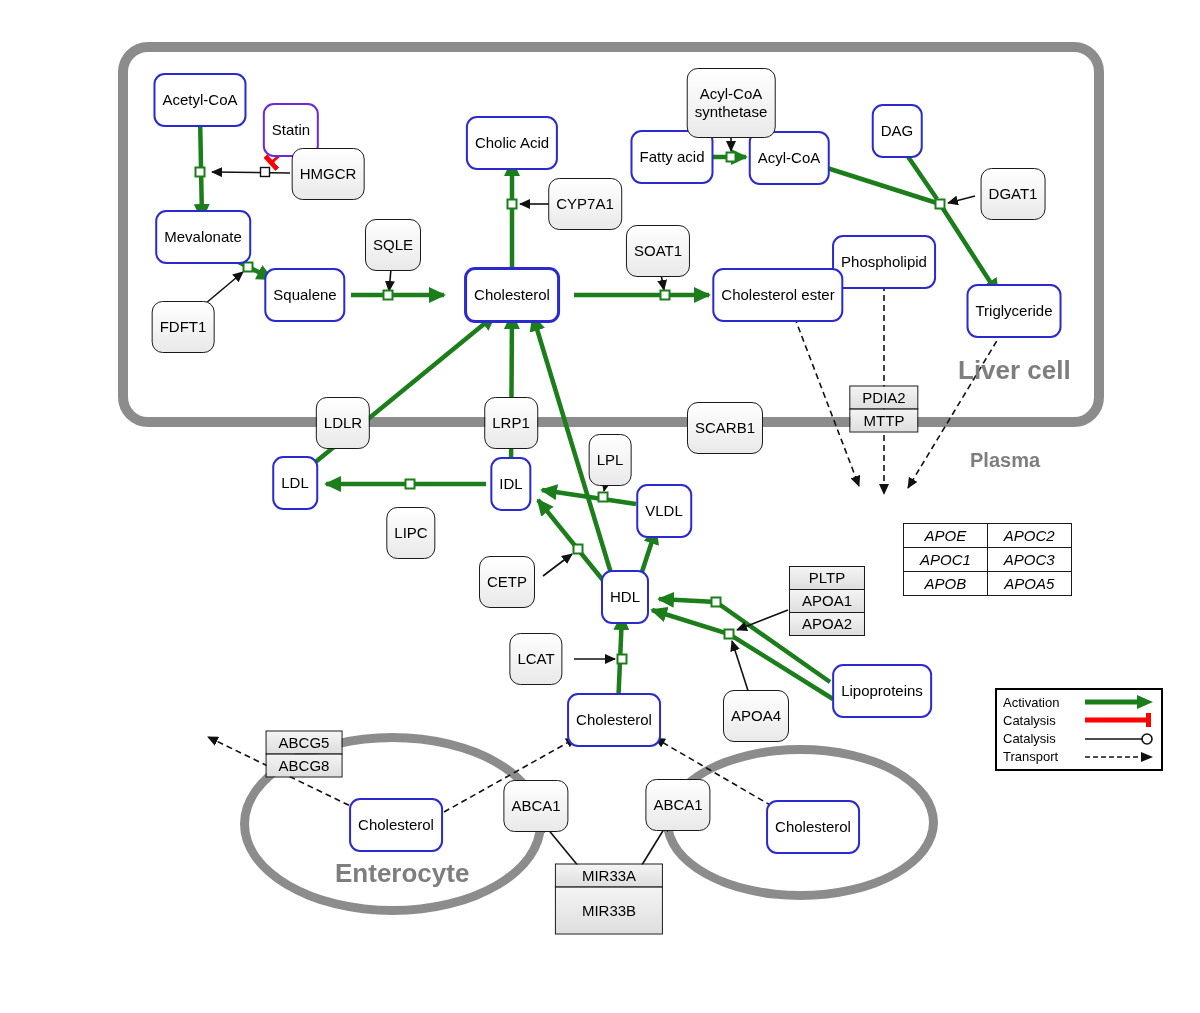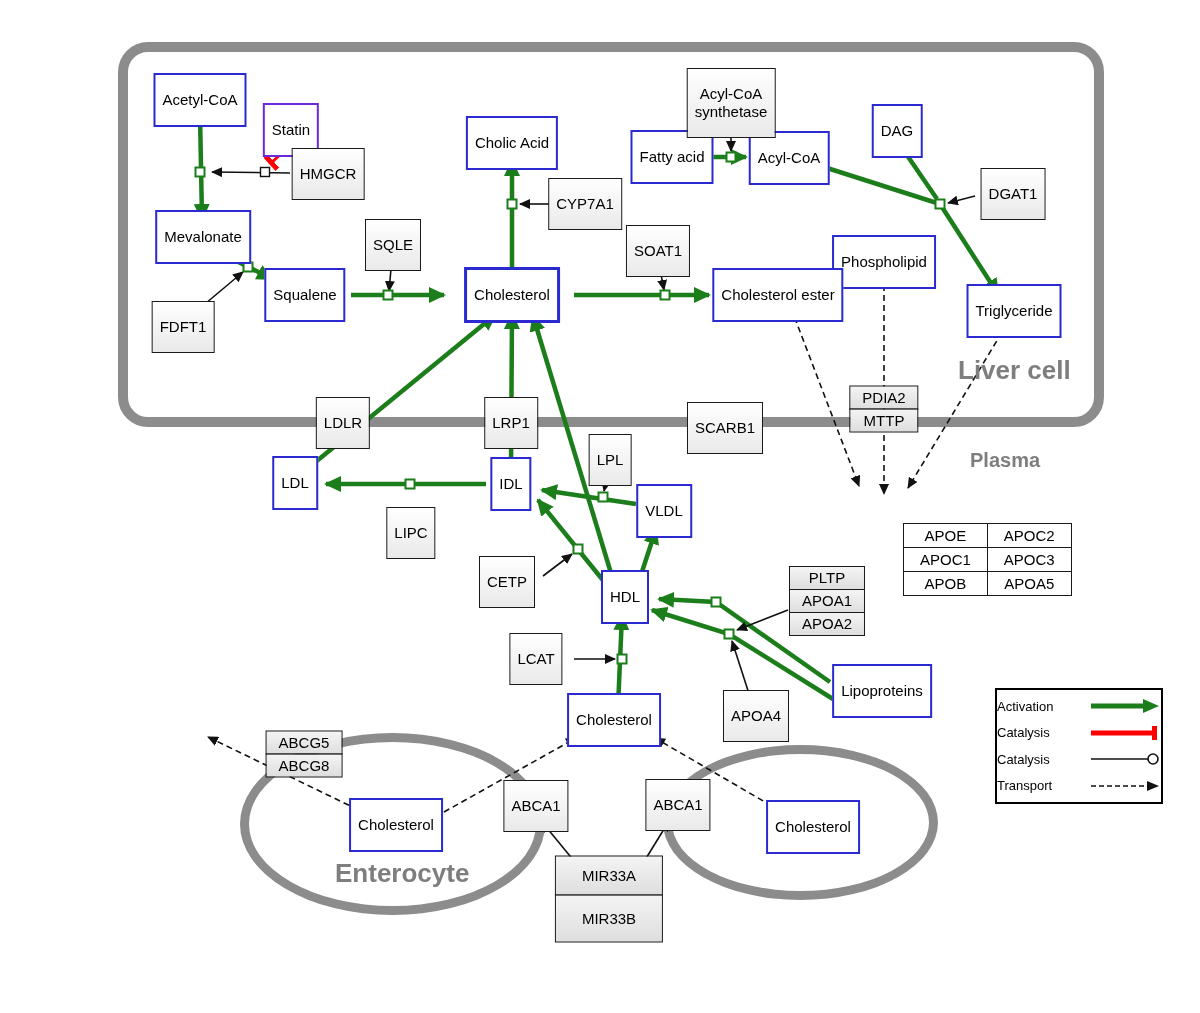--- a/index.html
+++ b/index.html
@@ -15,41 +15,41 @@
   #liver-label { left:958px; top:355px; font-size:26px; }
   #plasma-label { left:970px; top:449px; font-size:20px; }
   #enterocyte-label { left:335px; top:858px; font-size:26px; }
   #peripheral-label { left:710px; top:850px; font-size:22px; }
 
   #edges { position:absolute; left:0; top:0; z-index:2; }
 
   .node {
     position:absolute; transform:translate(-50%,-50%); z-index:3;
     background:#fff; padding:16px 7px; font-size:15px; line-height:18px;
-    white-space:nowrap; text-align:center; color:#000;
+    white-space:nowrap; text-align:center; color:#000;border-radius:11px;
   }
   .metab { border:2px solid #2a2ad0; }
   .metab-strong { border:3px solid #2a2ad0; }
   .prot { border:1px solid #1a1a1a; background:linear-gradient(#ffffff,#e9e9e9); }
   .statin { border:2px solid #6d28d9; }
   .stack { position:absolute; transform:translate(-50%,-50%); z-index:3; display:flex; flex-direction:column; }
   .stack .cell {
     border:1px solid #1a1a1a; background:linear-gradient(#f4f4f4,#dedede);
     padding:2px 12px; font-size:15px; line-height:18px; text-align:center; white-space:nowrap;
   }
   .stack .cell + .cell { margin-top:-1px; }
-  #apo-table { position:absolute; left:904px; top:523px; z-index:3; display:grid; grid-template-columns:auto auto; }
+  #apo-table { position:absolute; left:904px; top:523px; z-index:3; display:grid; grid-template-columns:auto auto;font-style:italic; }
   #apo-table .cell {
     border:1px solid #1a1a1a; background:#fff; padding:3px 16px;
     font-size:15px; text-align:center; margin:0 0 -1px -1px; min-width:48px;
   }
   #legend {
-    position:absolute; left:995px; top:688px; width:168px; height:116px; z-index:3;
+    position:absolute; left:995px; top:688px; width:168px; height:83px; z-index:3;
     border:2px solid #000; background:#fff; box-sizing:border-box;
-    display:flex; flex-direction:column; justify-content:space-around; padding:3px 0;
+    display:flex; flex-direction:column; justify-content:space-around; padding:3px 6px;
   }
   .legend-row { display:flex; align-items:center; justify-content:space-between; font-size:13px; color:#000; }
 </style>
 </head>
 <body>
 
 <div id="canvas">
 
   <div class="compartment" id="liver-rect"></div>
   <div class="compartment" id="enterocyte-ellipse"></div>
@@ -190,21 +190,21 @@
   <div class="stack" style="left:827px;top:601px">
     <div class="cell">PLTP</div>
     <div class="cell">APOA1</div>
     <div class="cell">APOA2</div>
   </div>
   <div class="stack" style="left:304px;top:754px">
     <div class="cell">ABCG5</div>
     <div class="cell">ABCG8</div>
   </div>
   <div class="stack" style="left:609px;top:899px">
-    <div class="cell" style="padding:10px 26px">MIR33A</div>
+    <div class="cell" style="padding:2px 26px">MIR33A</div>
     <div class="cell" style="padding:14px 26px">MIR33B</div>
   </div>
 
   <div id="apo-table">
     <div class="cell">APOE</div>
     <div class="cell">APOC2</div>
     <div class="cell">APOC1</div>
     <div class="cell">APOC3</div>
     <div class="cell">APOB</div>
     <div class="cell">APOA5</div>

